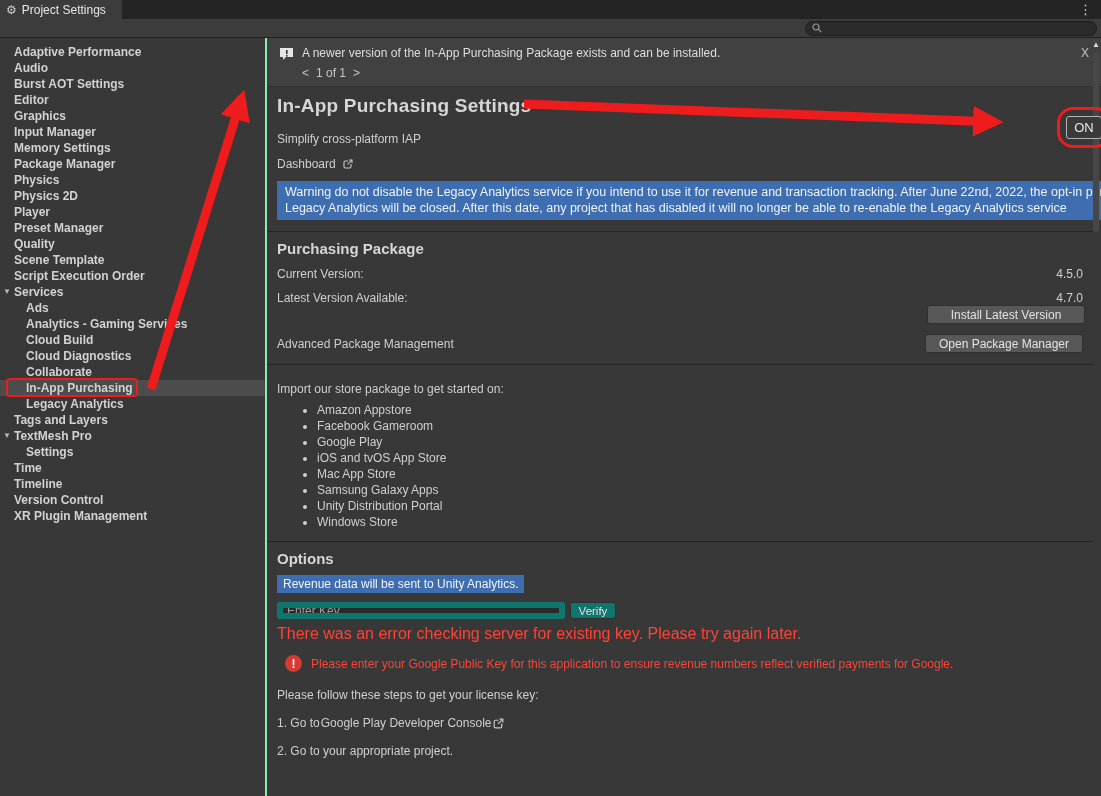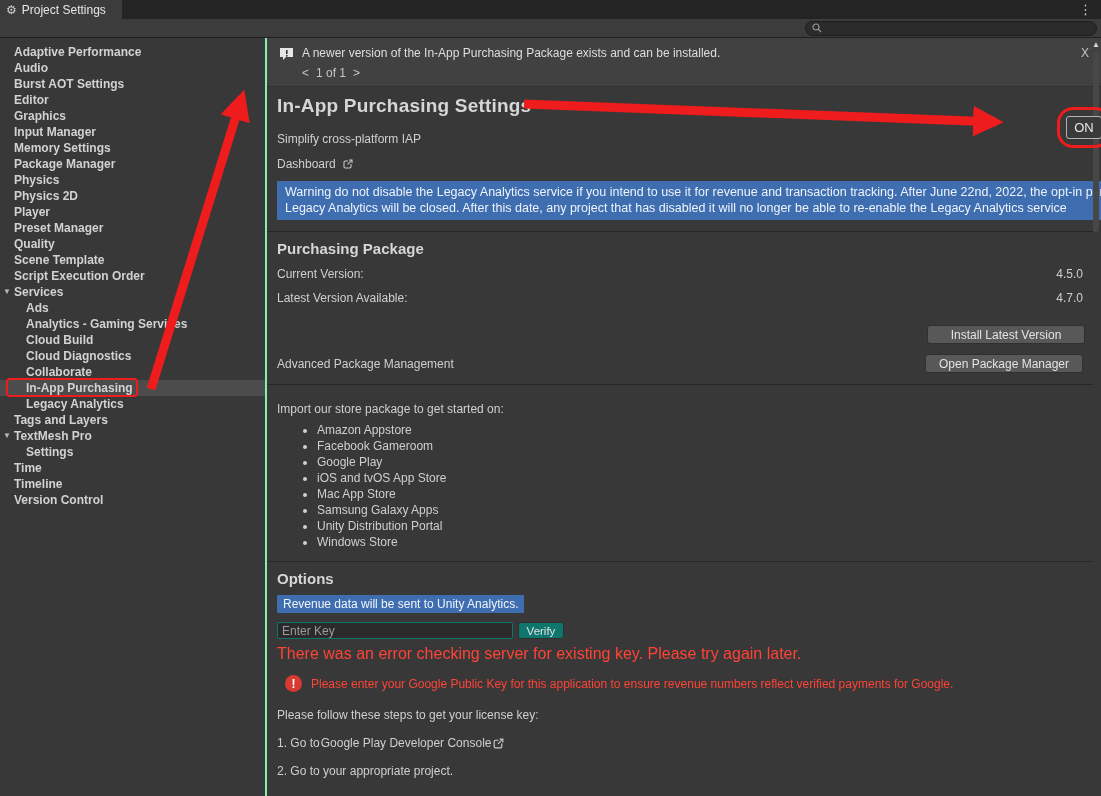--- a/index.html
+++ b/index.html
@@ -40,31 +40,31 @@
 
   .content-block { padding:8px 16px 11px 10px; }
   .page-title { font-size:19px; font-weight:600; color:#d6d6d6; letter-spacing:0.2px; }
   .simplify { margin-top:15px; font-size:12px; }
   .dash-row { margin-top:11px; display:flex; align-items:center; gap:6px; font-size:12px; }
   .infobox { margin-top:10px; width:873px; background:#3e6eb0; color:#eef3fb; font-size:12.5px; line-height:15.5px; padding:4px 8px; }
   .divider { height:1px; background:#262626; margin:0 8px 0 0; }
 
   h2.section { font-size:15px; font-weight:700; color:#d6d6d6; }
   .kv { display:flex; justify-content:space-between; margin-top:10px; font-size:12px; padding-right:2px; align-items:center; }
-  .btn-row { display:flex; justify-content:flex-end; margin-top:20px; }
+  .btn-row { display:flex; justify-content:flex-end; margin-top:0; }
   .btn { background:#585858; border:1px solid #303030; border-radius:3px; color:#e2e2e2; font-size:12px; font-family:inherit; height:19px; padding:0 10px; min-width:158px; }
   .adv-row { margin-top:10px; }
 
   .intro { margin-top:9px; font-size:12px; }
   ul.stores { margin-top:6px; padding-left:40px; font-size:12px; line-height:16px; }
   ul.stores li { list-style:disc; }
 
   .revenue { display:inline-block; margin-top:8px; background:#3e6eb0; color:#f0f4fa; font-size:12px; padding:2px 6px; }
   .key-row { margin-top:9px; display:flex; gap:5px; align-items:center; }
-  .key-input { width:236px; height:17px; background:#2a2a2a; border:1px solid #0f766e; border-radius:2px; color:#cfcfcf; font-size:12px; padding:0 4px; font-family:inherit; }
+  .key-input { width:288px; height:17px; background:#2a2a2a; border:6px solid #0f766e; border-radius:2px; color:#cfcfcf; font-size:12px; padding:0 4px; font-family:inherit; }
   .key-input::placeholder { color:#9c9c9c; }
   .verify-btn { min-width:46px; height:17px; background:#0f766e; border:1px solid #303030; border-radius:3px; color:#e2e2e2; font-size:11.5px; font-family:Liberation Sans, sans-serif; }
   .err { margin-top:6px; font-size:16px; color:#ff4336; }
   .err-row { margin-top:12px; display:flex; align-items:center; gap:9px; margin-left:8px; font-size:12px; color:#ff4336; }
   .err-icon { width:17px; height:17px; border-radius:50%; background:#d63a32; color:#fff; font-weight:bold; font-size:12px; display:flex; align-items:center; justify-content:center; flex:none; }
   .steps-intro { margin-top:16px; font-size:12px; }
   .step { margin-top:14px; font-size:12px; display:flex; align-items:center; gap:1px; }
 
   
   .scroll-up { position:absolute; right:1px; top:40px; font-size:8px; color:#d8d8d8; z-index:5; }
@@ -184,20 +184,23 @@
           <span>Settings</span>
         </div>
         <div class="side-item indent-0">
           <span>Time</span>
         </div>
         <div class="side-item indent-0">
           <span>Timeline</span>
         </div>
         <div class="side-item indent-0">
           <span>Version Control</span>
+        </div>
+        <div class="side-item indent-0">
+          <span>XR Plugin Management</span>
         </div>
       </div>
 
     <div class="main">
 
       <div class="banner">
         <svg class="bubble-icon" width="15" height="14" viewBox="0 0 15 14">
           <path d="M1,1 h13 v9 h-7 l-3,3 v-3 h-3 z" fill="#e6e6e6"></path>
           <rect x="7" y="3" width="1.6" height="4" fill="#333"></rect>
           <rect x="7" y="8" width="1.6" height="1.6" fill="#333"></rect>

